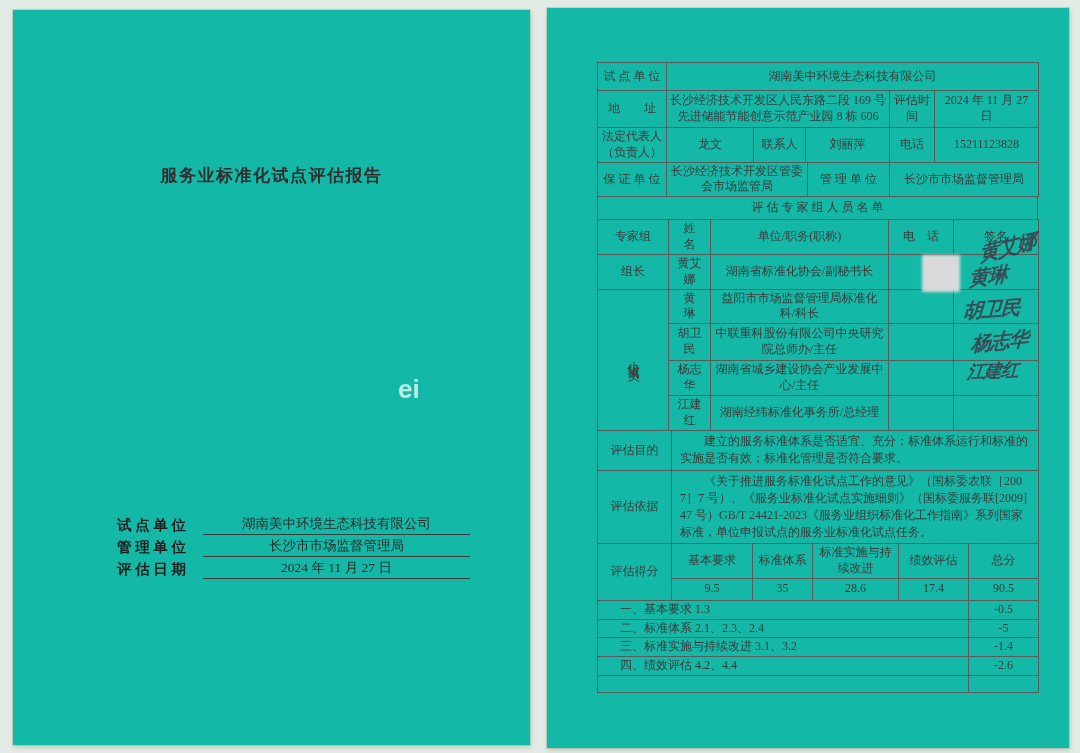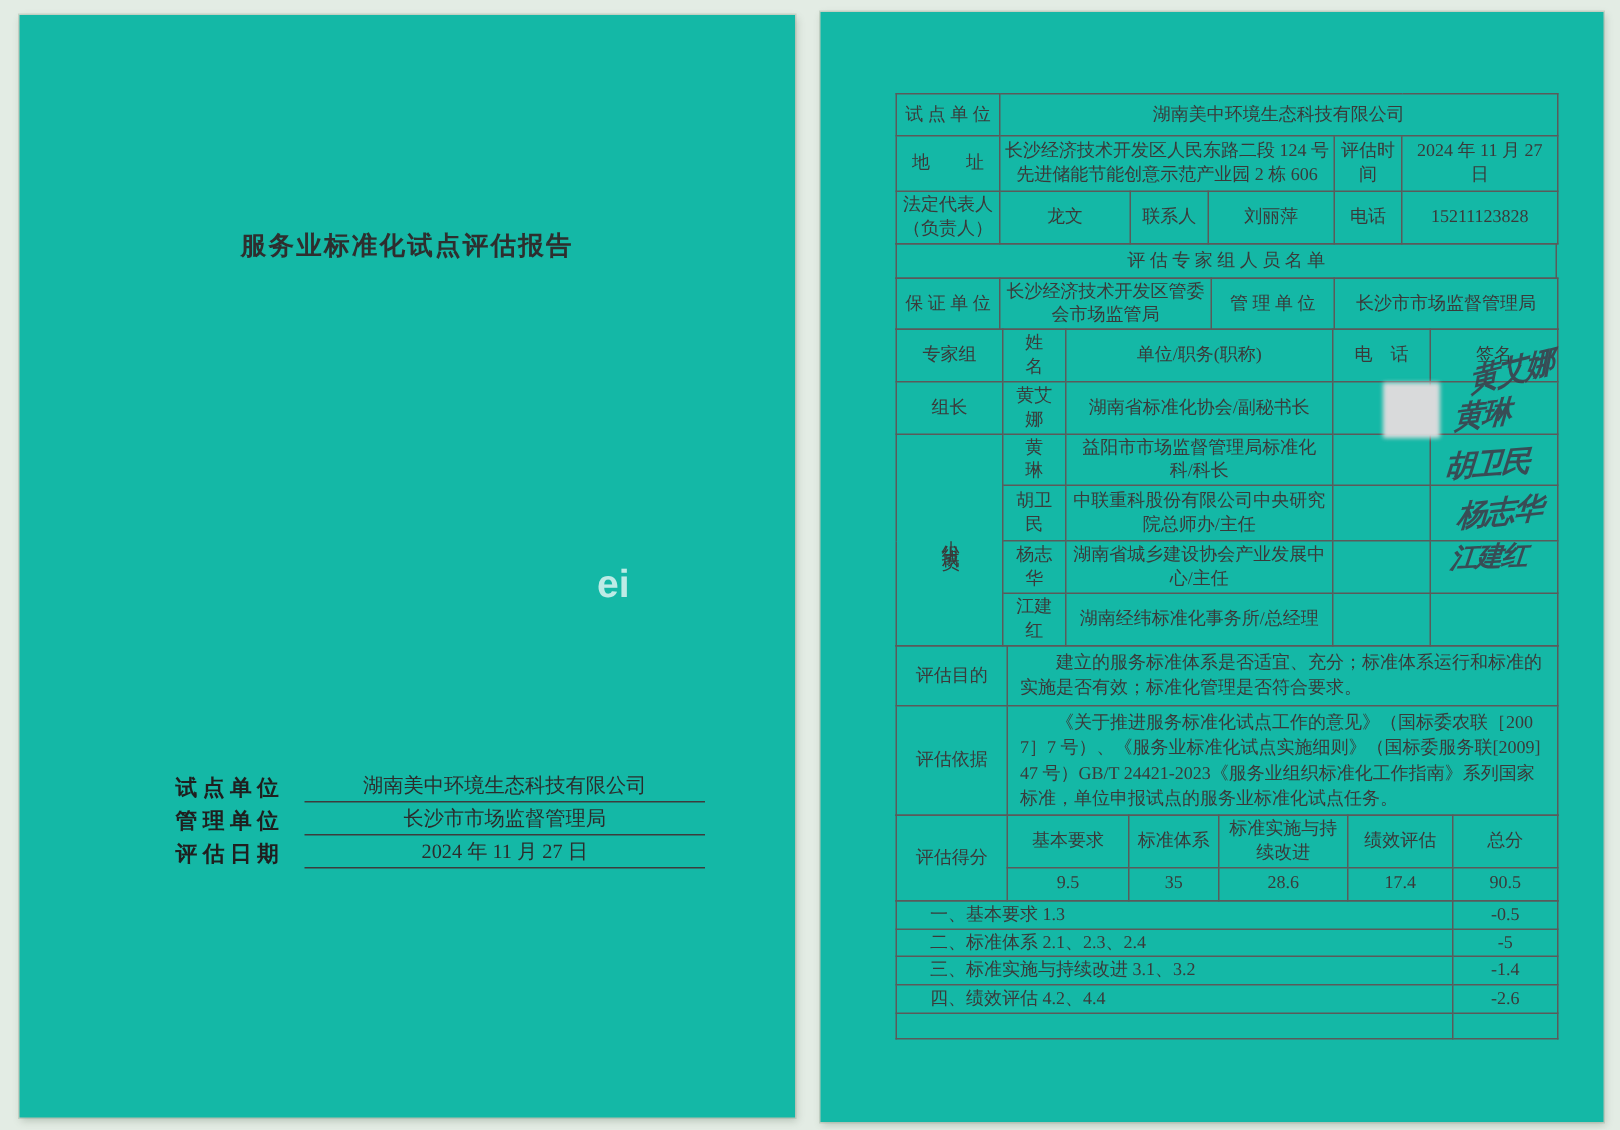--- a/index.html
+++ b/index.html
@@ -14,21 +14,21 @@
   .page {
     position: absolute;
     background: #14b8a6;
     box-shadow: 0 0 0 1px rgba(150,170,150,.35), 1px 2px 5px rgba(90,110,90,.30);
   }
   .page-left  { left: 13px; top: 10px; width: 517px; height: 735px; }
   .page-right { left: 547px; top: 8px;  width: 522px; height: 740px; }
 
   
   .cover-title {
-    position: absolute; top: 142px; left: 0; right: 0;
+    position: absolute; top: 154px; left: 0; right: 0;
     text-align: center;
     font-size: 17px; font-weight: bold; letter-spacing: 1.5px;
     color: #2e2e2e;
   }
   .cover-fields { position: absolute; left: 104px; top: 503px; width: 353px; }
   .cfield { display: flex; align-items: flex-end; height: 22px; }
   .clabel {
     font-weight: bold; font-size: 14.5px; color: #1f1f1f;
     width: 86px; white-space: nowrap; flex: 0 0 86px;
   }
@@ -119,57 +119,57 @@
           <col style="width:45px">
           <col style="width:104px">
         </colgroup>
       <tbody>
           <tr style="height:28px">
         <td>试 点 单 位</td>
         <td colspan="5">湖南美中环境生态科技有限公司</td>
       </tr>
       <tr style="height:37px">
         <td>地　　址</td>
-        <td colspan="3">长沙经济技术开发区人民东路二段 124 号先进储能节能创意示范产业园 2 栋 606</td>
+        <td colspan="3">长沙经济技术开发区人民东路二段 169 号先进储能节能创意示范产业园 8 栋 606</td>
         <td>评估时间</td>
         <td>2024 年 11 月 27 日</td>
       </tr>
       <tr style="height:33px">
         <td class="preline">法定代表人
 （负责人）</td>
         <td>龙文</td>
         <td>联系人</td>
         <td>刘丽萍</td>
         <td>电话</td>
         <td>15211123828</td>
       </tr>
     </tbody>
       </table>
 
     <table class="t">
-      <tbody>
-          <tr style="height:23px">
-        <td>评 估 专 家 组 人 员 名 单</td>
-      </tr>
-    </tbody>
-      </table>
-
-    <table class="t">
       <colgroup>
           <col style="width:69px">
           <col style="width:141px">
           <col style="width:82px">
           <col style="width:149px">
         </colgroup>
       <tbody>
           <tr style="height:30px">
         <td>保 证 单 位</td>
         <td>长沙经济技术开发区管委会市场监管局</td>
         <td>管 理 单 位</td>
         <td>长沙市市场监督管理局</td>
+      </tr>
+    </tbody>
+      </table>
+
+    <table class="t">
+      <tbody>
+          <tr style="height:23px">
+        <td>评 估 专 家 组 人 员 名 单</td>
       </tr>
     </tbody>
       </table>
 
     <table class="t">
       <colgroup>
           <col style="width:71px">
           <col style="width:42px">
           <col style="width:178px">
           <col style="width:65px">

